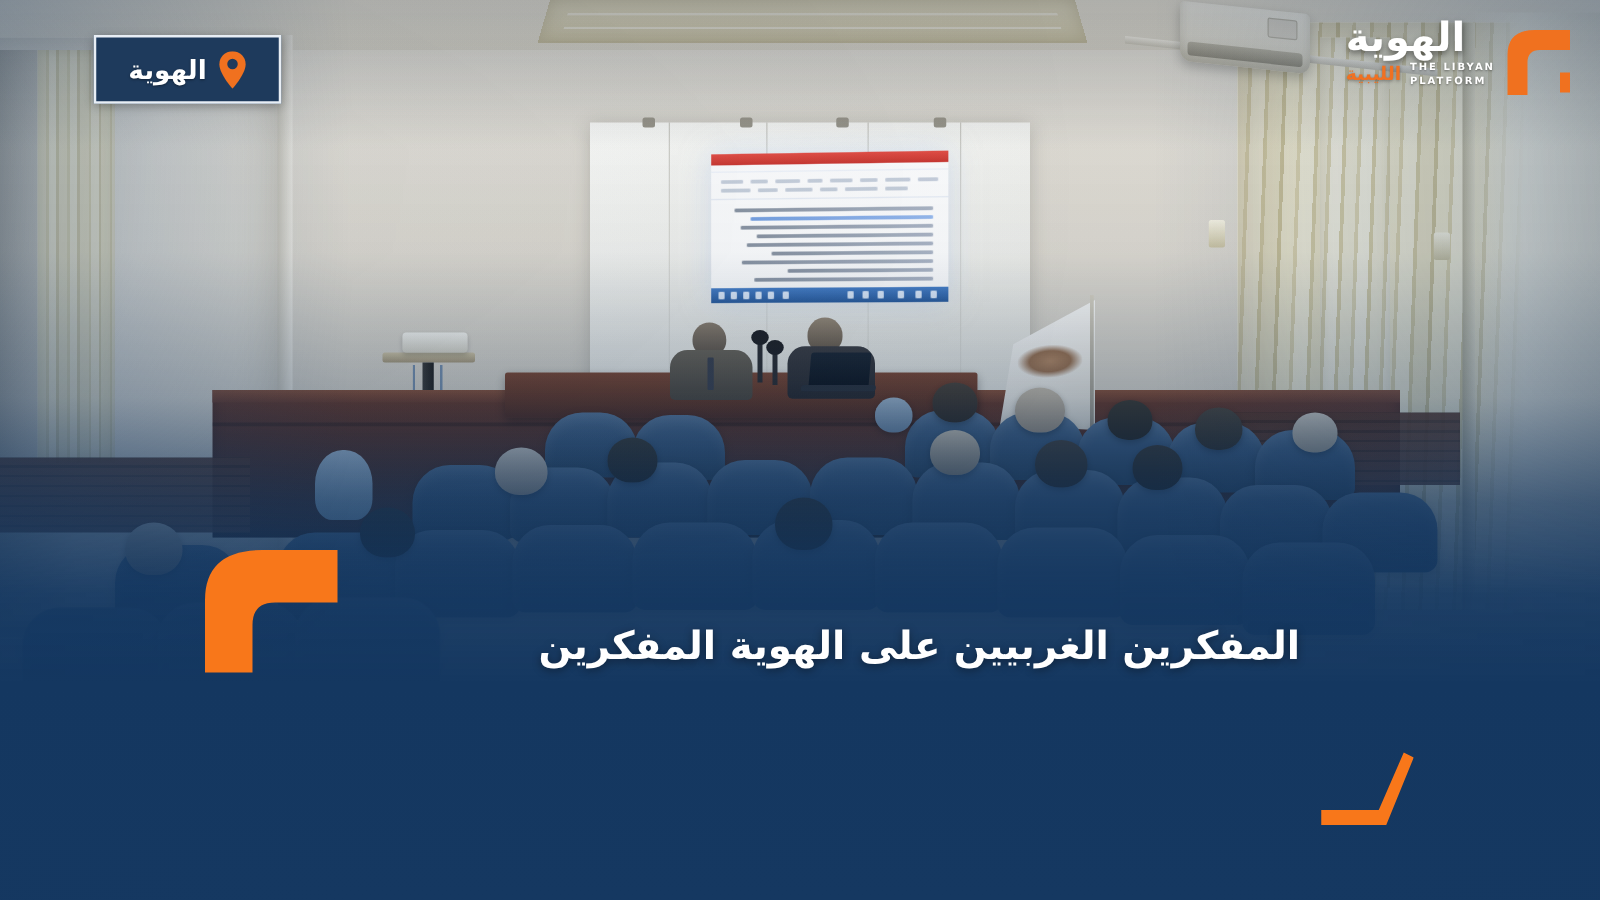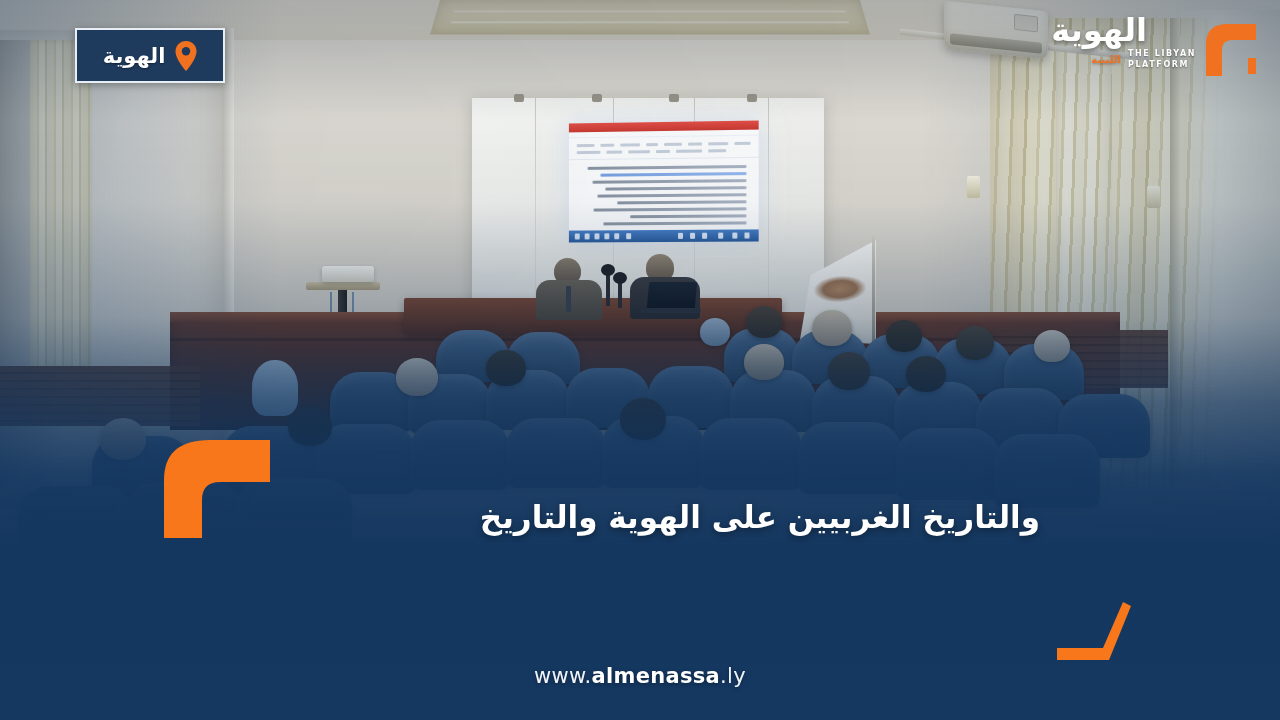--- a/index.html
+++ b/index.html
@@ -356,24 +356,23 @@
   }
   .brand-hook{ margin-top:4px; }
   .brand-text{ display:flex; flex-direction:column; align-items:flex-end; }
   .brand-ar{
     color:#ffffff; font-size:32px; font-weight:bold; line-height:1;
     direction:rtl; letter-spacing:-1px;
     text-shadow:0 2px 5px rgba(0,0,0,.45);
   }
   .brand-row2{ display:flex; align-items:center; gap:7px; margin-top:3px; }
   .brand-ar2{
-    color:#f07122; font-size:10px; font-weight:bold; line-height:1;
+    color:#f07122; font-size:15px; font-weight:bold; line-height:1;
     direction:rtl;
     text-shadow:0 1px 3px rgba(0,0,0,.4);
-    margin-left:40px;
   }
   .brand-en{
     color:#ffffff; font-size:8px; font-weight:bold; line-height:1.35;
     letter-spacing:1.6px; direction:ltr; text-align:left;
     text-shadow:0 1px 2px rgba(0,0,0,.45);
   }
 
   
   .mark-big{ position:absolute; left:158px; top:432px; }
   .mark-small{ position:absolute; left:1053px; top:598px; }
@@ -602,20 +601,17 @@
     </svg>
   </span>
 
   <span class="mark-small">
     <svg width="78" height="64" viewBox="0 0 78 64" aria-hidden="true">
       <path d="M4 50 L50 50 L70 4 L78 8 L56 62 L4 62 Z" fill="#f8771a"></path>
     </svg>
   </span>
 
   <div class="headline">
-    <div>والتاريخ الغربيين على الهوية والتاريخ</div>
+    <div>المفكرين الغربيين على الهوية المفكرين</div>
   </div>
 
-  <div class="website">
-    <span class="thin">www.</span><b>almenassa</b><span class="thin">.ly</span>
-  </div>
 
 </div>
 
 </body></html>

